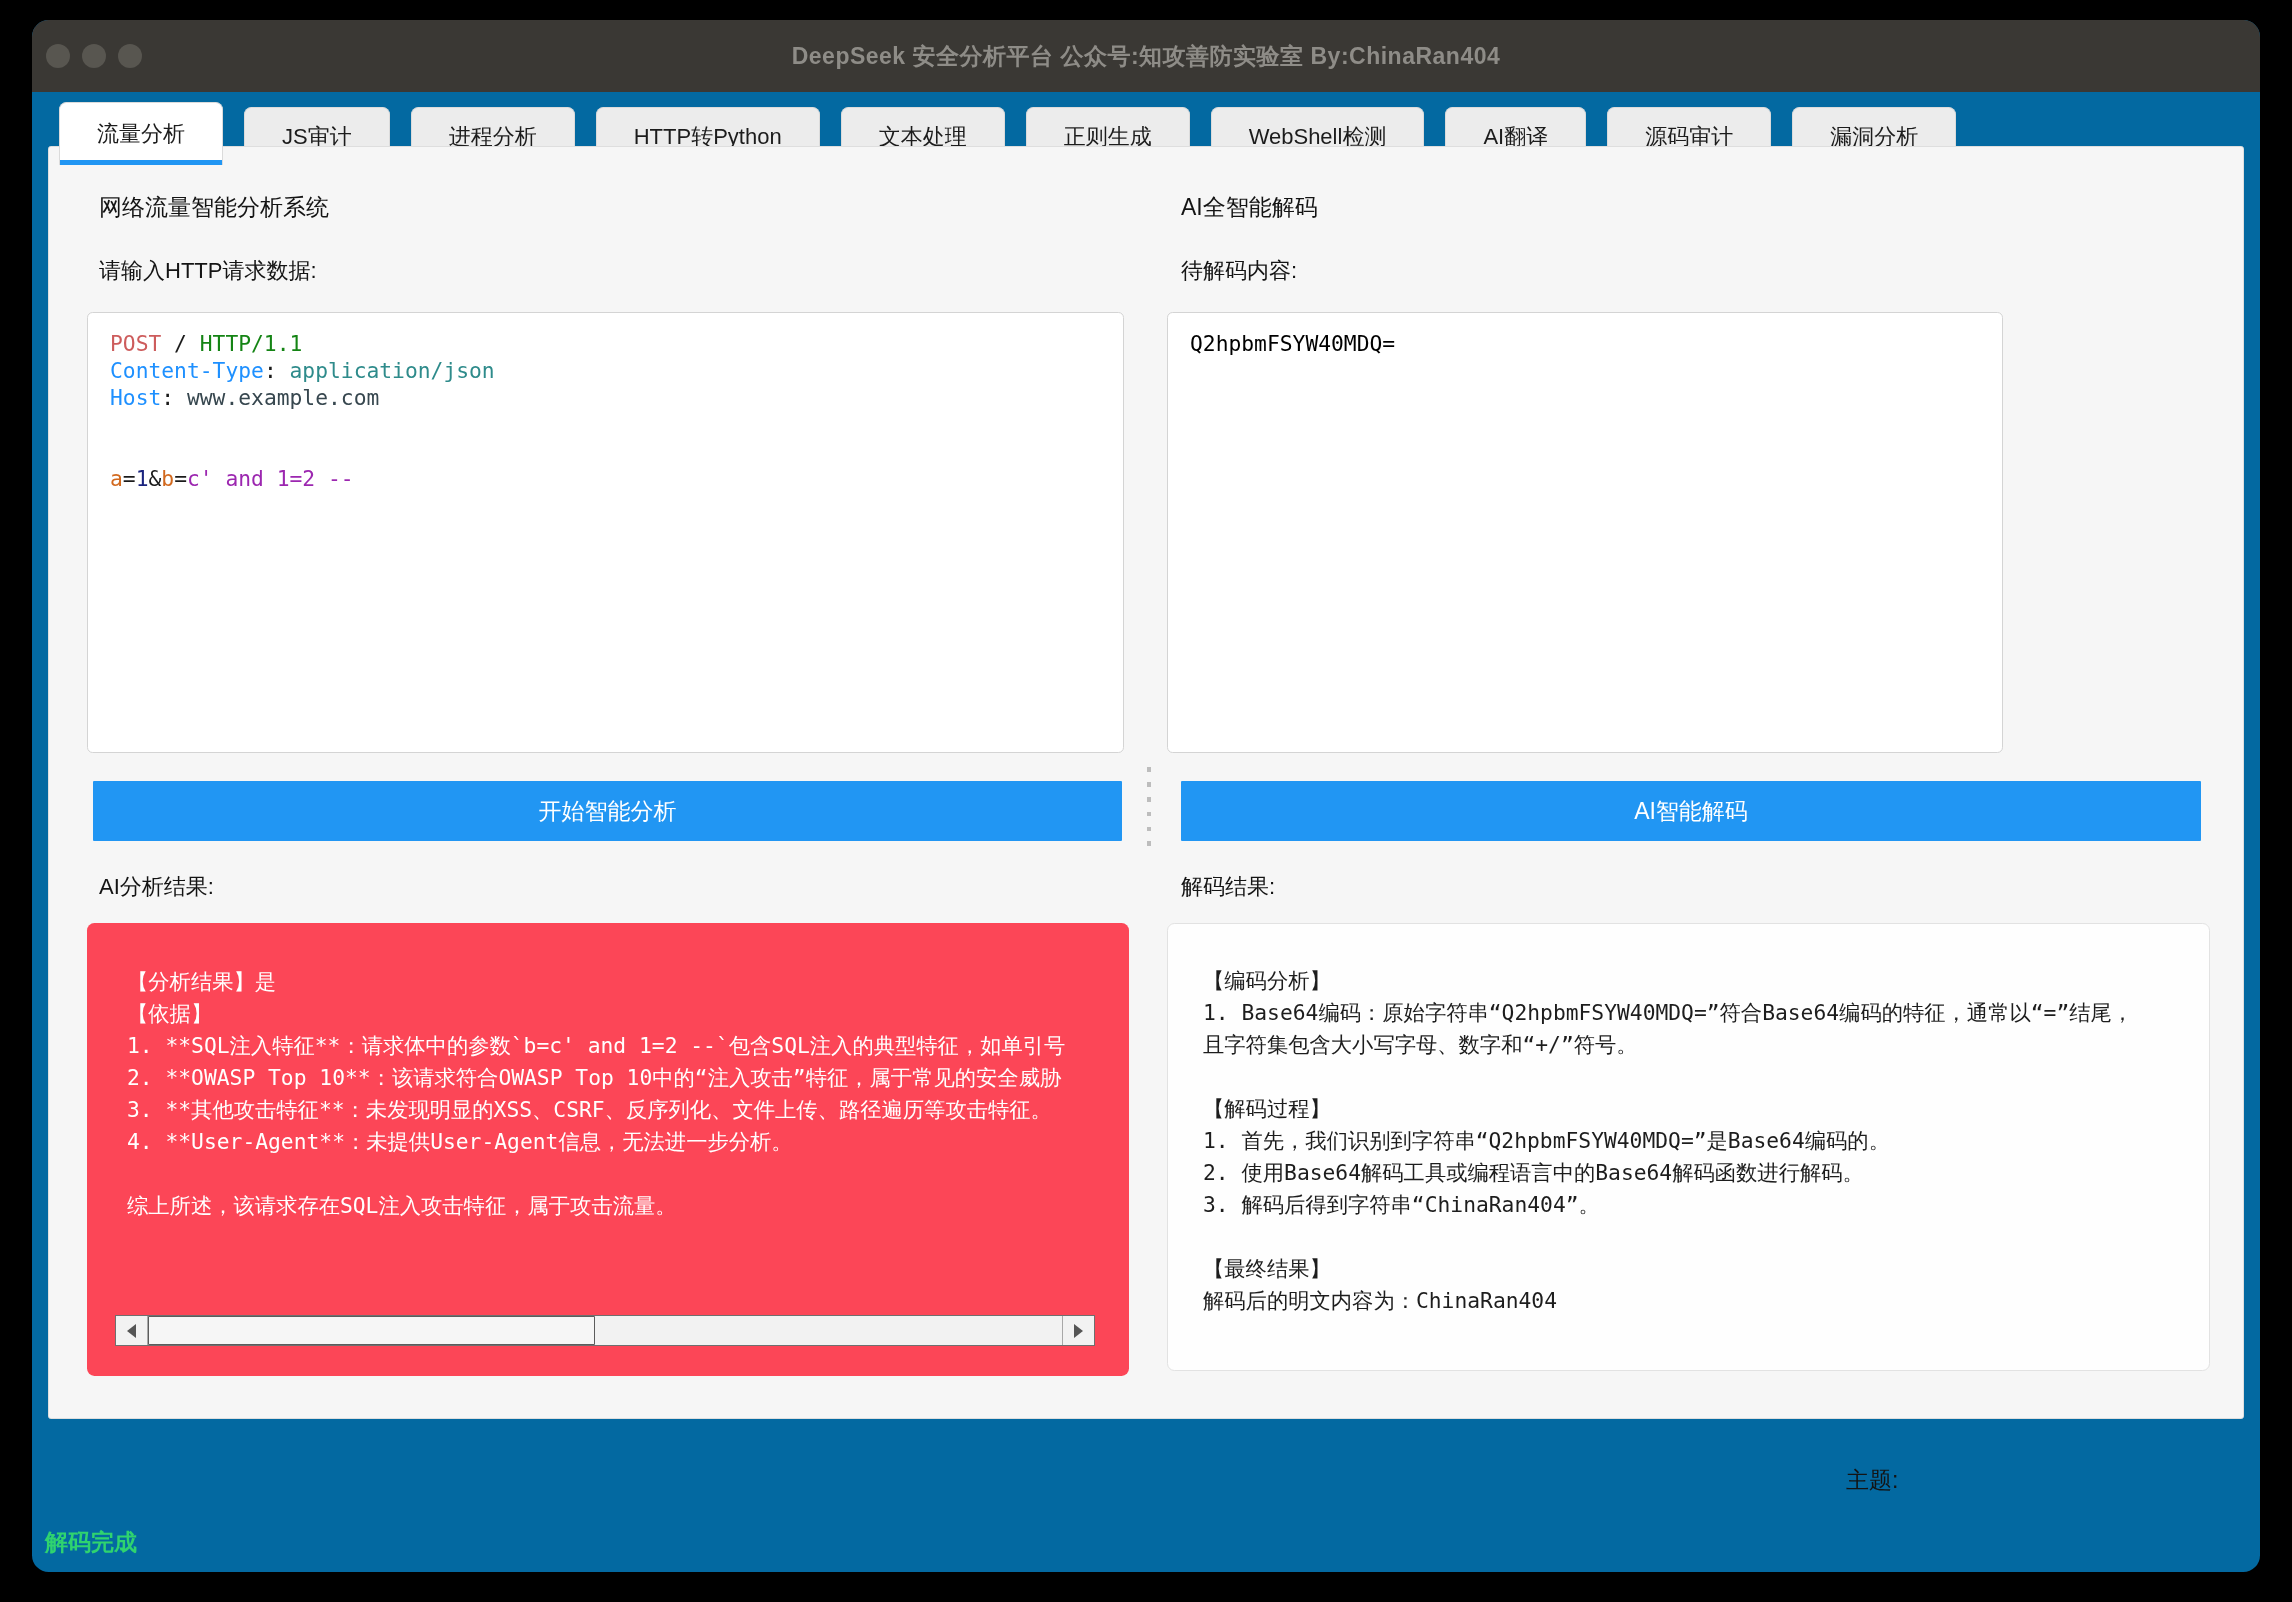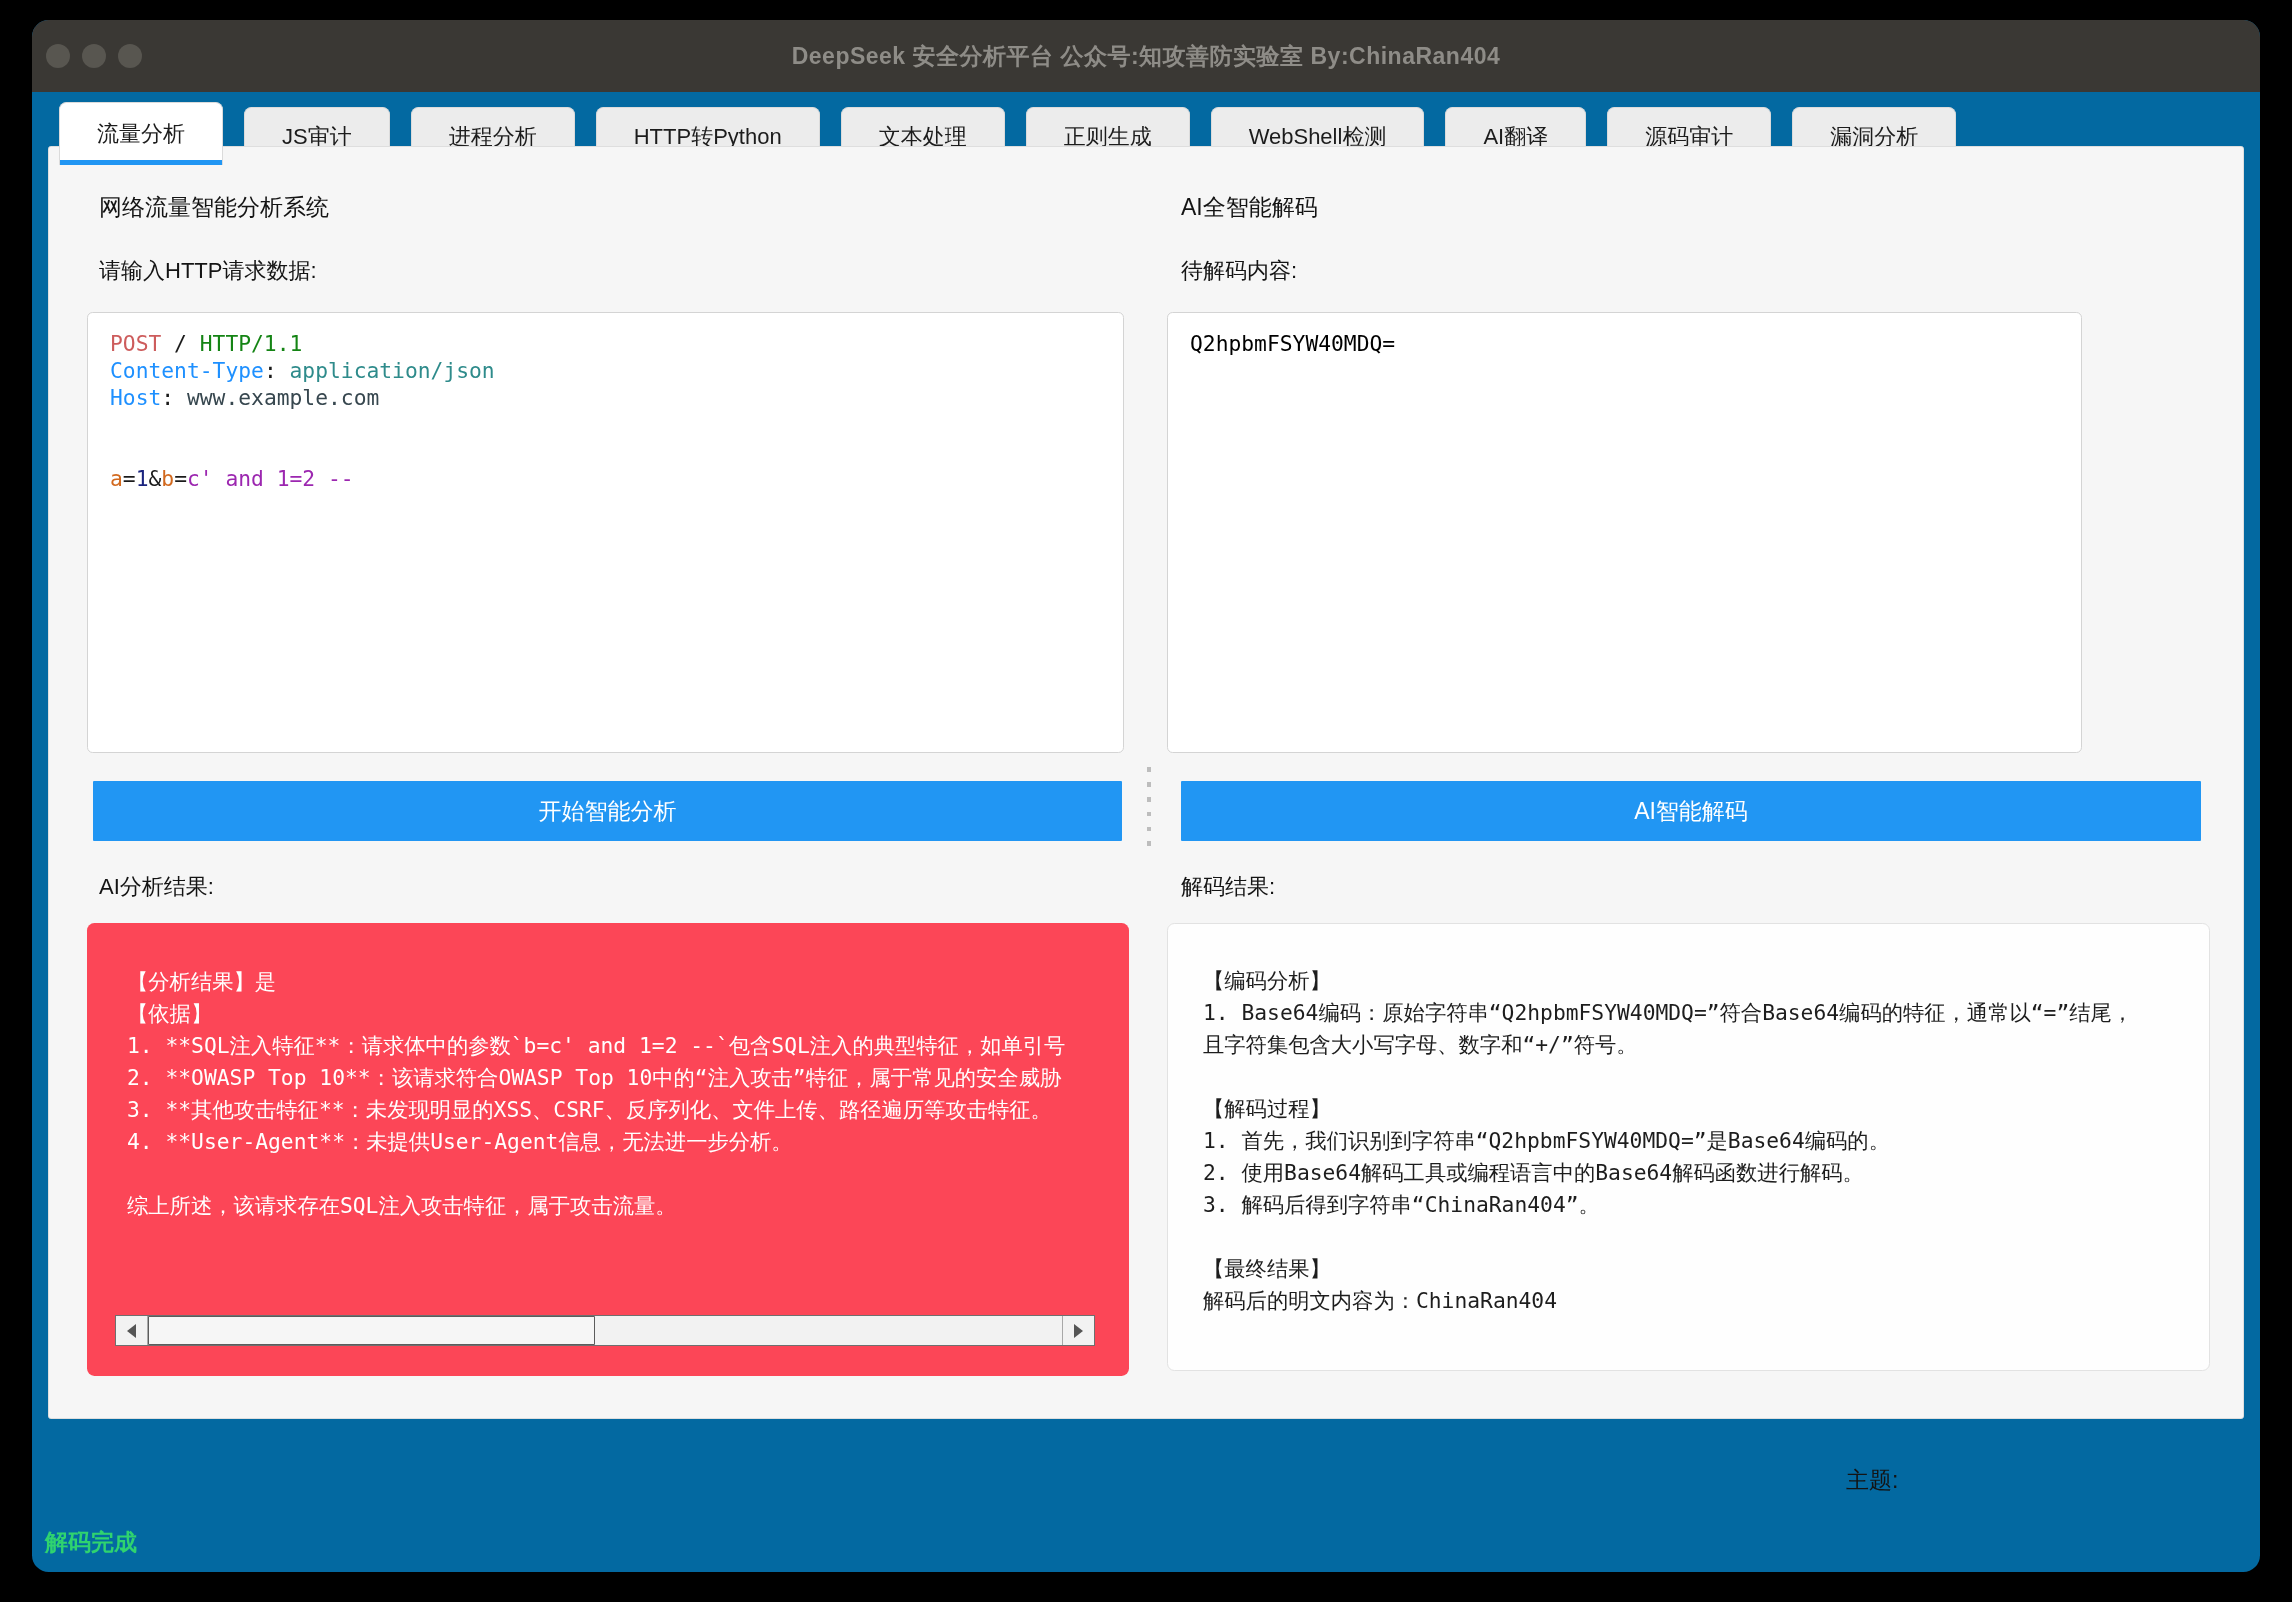--- a/index.html
+++ b/index.html
@@ -140,21 +140,21 @@
         <i></i>
         <i></i>
         <i></i>
         <i></i>
         <i></i>
         <i></i>
       </div>
 
     <div class="pane-title" style="left:1132px; top:45px;">AI全智能解码</div>
     <div class="field-label" style="left:1132px; top:109px;">待解码内容:</div>
-    <div class="textarea" style="left:1118px; top:165px; width:915px; height:441px;">
+    <div class="textarea" style="left:1118px; top:165px; width:836px; height:441px;">
       <div class="code-line">Q2hpbmFSYW40MDQ=</div>
     </div>
     <button class="btn" style="left:1132px; width:1020px;">AI智能解码</button>
     <div class="field-label" style="left:1132px; top:725px;">解码结果:</div>
 
     <div class="white-box">
       <div class="decode-text" id="decode-lines"><div>【编码分析】</div><div>1. Base64编码：原始字符串“Q2hpbmFSYW40MDQ=”符合Base64编码的特征，通常以“=”结尾，</div><div>且字符集包含大小写字母、数字和“+/”符号。</div><div>&nbsp;</div><div>【解码过程】</div><div>1. 首先，我们识别到字符串“Q2hpbmFSYW40MDQ=”是Base64编码的。</div><div>2. 使用Base64解码工具或编程语言中的Base64解码函数进行解码。</div><div>3. 解码后得到字符串“ChinaRan404”。</div><div>&nbsp;</div><div>【最终结果】</div><div>解码后的明文内容为：ChinaRan404</div></div>
     </div>
 
   </div>

